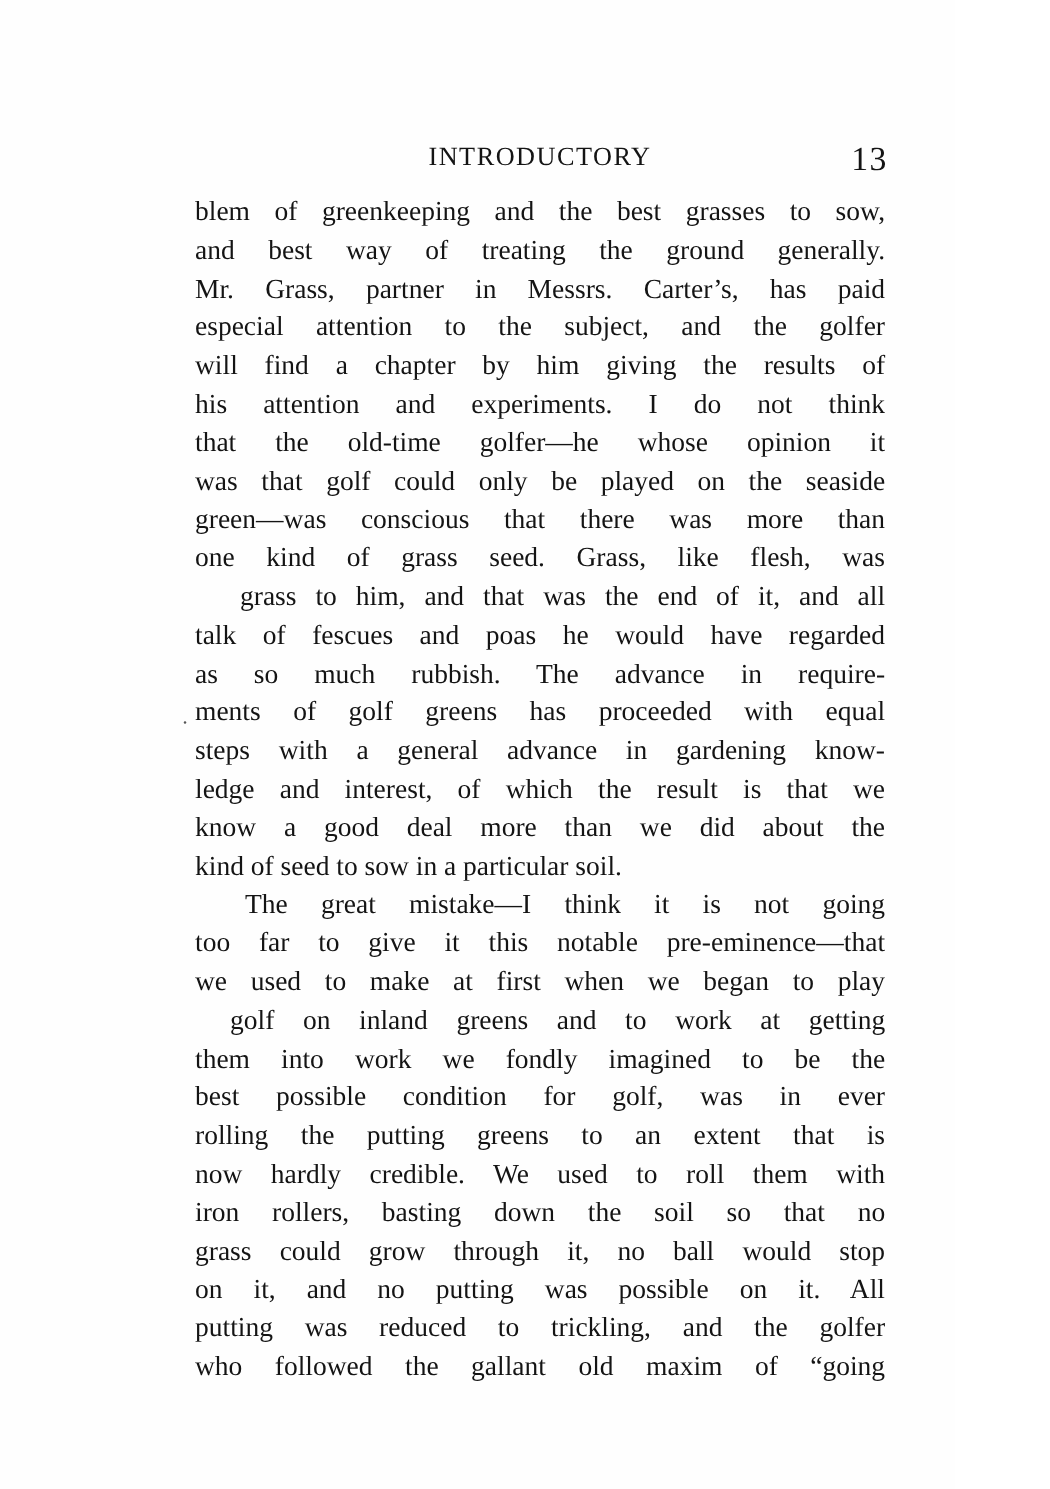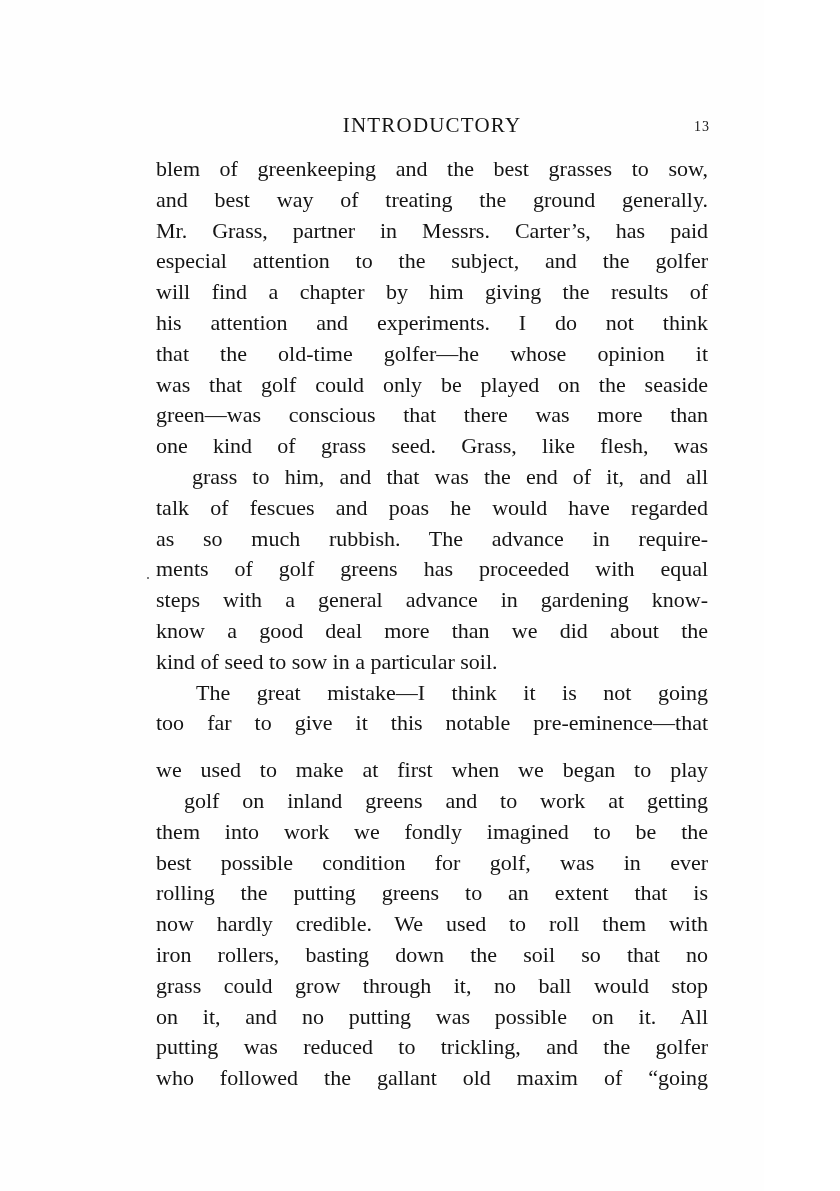--- a/index.html
+++ b/index.html
@@ -34,21 +34,21 @@
       top: 0;
       text-align: center;
       font-size: 21px;
       letter-spacing: 1.2px;
       line-height: 30px;
     }
     .page-number {
       position: absolute;
       right: -2px;
       top: 2px;
-      font-size: 14px;
+      font-size: 27px;
       line-height: 30px;
       letter-spacing: 1px;
     }
     .body-text {
       position: absolute;
       top: 154px;
       left: 156px;
       width: 552px;
       font-size: 22px;
       line-height: 30.8px;
@@ -93,27 +93,28 @@
       <span class="line" style="white-space: normal; display: block; text-align: justify; text-align-last: justify;"><span>his</span> <span>attention</span> <span>and</span> <span>experiments.</span> <span>I</span> <span>do</span> <span>not</span> <span>think</span></span>
       <span class="line" style="white-space: normal; display: block; text-align: justify; text-align-last: justify;"><span>that</span> <span>the</span> <span>old-time</span> <span>golfer—he</span> <span>whose</span> <span>opinion</span> <span>it</span></span>
       <span class="line" style="white-space: normal; display: block; text-align: justify; text-align-last: justify;"><span>was</span> <span>that</span> <span>golf</span> <span>could</span> <span>only</span> <span>be</span> <span>played</span> <span>on</span> <span>the</span> <span>seaside</span></span>
       <span class="line" style="white-space: normal; display: block; text-align: justify; text-align-last: justify;"><span>green—was</span> <span>conscious</span> <span>that</span> <span>there</span> <span>was</span> <span>more</span> <span>than</span></span>
       <span class="line" style="white-space: normal; display: block; text-align: justify; text-align-last: justify;"><span>one</span> <span>kind</span> <span>of</span> <span>grass</span> <span>seed.</span> <span>Grass,</span> <span>like</span> <span>flesh,</span> <span>was</span></span>
       <span class="line" style="white-space: normal; display: block; text-align: justify; text-align-last: justify; margin-left: 36px;"><span>grass</span> <span>to</span> <span>him,</span> <span>and</span> <span>that</span> <span>was</span> <span>the</span> <span>end</span> <span>of</span> <span>it,</span> <span>and</span> <span>all</span></span>
       <span class="line" style="white-space: normal; display: block; text-align: justify; text-align-last: justify;"><span>talk</span> <span>of</span> <span>fescues</span> <span>and</span> <span>poas</span> <span>he</span> <span>would</span> <span>have</span> <span>regarded</span></span>
       <span class="line" style="white-space: normal; display: block; text-align: justify; text-align-last: justify;"><span>as</span> <span>so</span> <span>much</span> <span>rubbish.</span> <span>The</span> <span>advance</span> <span>in</span> <span>require-</span></span>
       <span class="line" style="white-space: normal; display: block; text-align: justify; text-align-last: justify;"><span>ments</span> <span>of</span> <span>golf</span> <span>greens</span> <span>has</span> <span>proceeded</span> <span>with</span> <span>equal</span></span>
       <span class="line" style="white-space: normal; display: block; text-align: justify; text-align-last: justify;"><span>steps</span> <span>with</span> <span>a</span> <span>general</span> <span>advance</span> <span>in</span> <span>gardening</span> <span>know-</span></span>
+      <span class="line" style="white-space: normal; display: block; text-align: justify; text-align-last: justify;"><span>ledge</span> <span>and</span> <span>interest,</span> <span>of</span> <span>which</span> <span>the</span> <span>result</span> <span>is</span> <span>that</span> <span>we</span></span>
       <span class="line" style="white-space: normal; display: block; text-align: justify; text-align-last: justify;"><span>know</span> <span>a</span> <span>good</span> <span>deal</span> <span>more</span> <span>than</span> <span>we</span> <span>did</span> <span>about</span> <span>the</span></span>
       <span class="line last">kind of seed to sow in a particular soil.</span>
     </div>
     <div>
       <span class="line indent" style="white-space: normal; display: block; text-align: justify; text-align-last: justify;"><span>The</span> <span>great</span> <span>mistake—I</span> <span>think</span> <span>it</span> <span>is</span> <span>not</span> <span>going</span></span>
       <span class="line" style="white-space: normal; display: block; text-align: justify; text-align-last: justify;"><span>too</span> <span>far</span> <span>to</span> <span>give</span> <span>it</span> <span>this</span> <span>notable</span> <span>pre-eminence—that</span></span>
-      <span class="line" style="white-space: normal; display: block; text-align: justify; text-align-last: justify; margin-top: 16px;"><span>we</span> <span>used</span> <span>to</span> <span>make</span> <span>at</span> <span>first</span> <span>when</span> <span>we</span> <span>began</span> <span>to</span> <span>play</span></span>
+      <span class="line" style="white-space: normal; display: block; text-align: justify; text-align-last: justify;"><span>we</span> <span>used</span> <span>to</span> <span>make</span> <span>at</span> <span>first</span> <span>when</span> <span>we</span> <span>began</span> <span>to</span> <span>play</span></span>
       <span class="line" style="white-space: normal; display: block; text-align: justify; text-align-last: justify; margin-left: 28px;"><span>golf</span> <span>on</span> <span>inland</span> <span>greens</span> <span>and</span> <span>to</span> <span>work</span> <span>at</span> <span>getting</span></span>
       <span class="line" style="white-space: normal; display: block; text-align: justify; text-align-last: justify;"><span>them</span> <span>into</span> <span>work</span> <span>we</span> <span>fondly</span> <span>imagined</span> <span>to</span> <span>be</span> <span>the</span></span>
       <span class="line" style="white-space: normal; display: block; text-align: justify; text-align-last: justify;"><span>best</span> <span>possible</span> <span>condition</span> <span>for</span> <span>golf,</span> <span>was</span> <span>in</span> <span>ever</span></span>
       <span class="line" style="white-space: normal; display: block; text-align: justify; text-align-last: justify;"><span>rolling</span> <span>the</span> <span>putting</span> <span>greens</span> <span>to</span> <span>an</span> <span>extent</span> <span>that</span> <span>is</span></span>
       <span class="line" style="white-space: normal; display: block; text-align: justify; text-align-last: justify;"><span>now</span> <span>hardly</span> <span>credible.</span> <span>We</span> <span>used</span> <span>to</span> <span>roll</span> <span>them</span> <span>with</span></span>
       <span class="line" style="white-space: normal; display: block; text-align: justify; text-align-last: justify;"><span>iron</span> <span>rollers,</span> <span>basting</span> <span>down</span> <span>the</span> <span>soil</span> <span>so</span> <span>that</span> <span>no</span></span>
       <span class="line" style="white-space: normal; display: block; text-align: justify; text-align-last: justify;"><span>grass</span> <span>could</span> <span>grow</span> <span>through</span> <span>it,</span> <span>no</span> <span>ball</span> <span>would</span> <span>stop</span></span>
       <span class="line" style="white-space: normal; display: block; text-align: justify; text-align-last: justify;"><span>on</span> <span>it,</span> <span>and</span> <span>no</span> <span>putting</span> <span>was</span> <span>possible</span> <span>on</span> <span>it.</span> <span>All</span></span>
       <span class="line" style="white-space: normal; display: block; text-align: justify; text-align-last: justify;"><span>putting</span> <span>was</span> <span>reduced</span> <span>to</span> <span>trickling,</span> <span>and</span> <span>the</span> <span>golfer</span></span>
       <span class="line" style="white-space: normal; display: block; text-align: justify; text-align-last: justify;"><span>who</span> <span>followed</span> <span>the</span> <span>gallant</span> <span>old</span> <span>maxim</span> <span>of</span> <span>“going</span></span>

